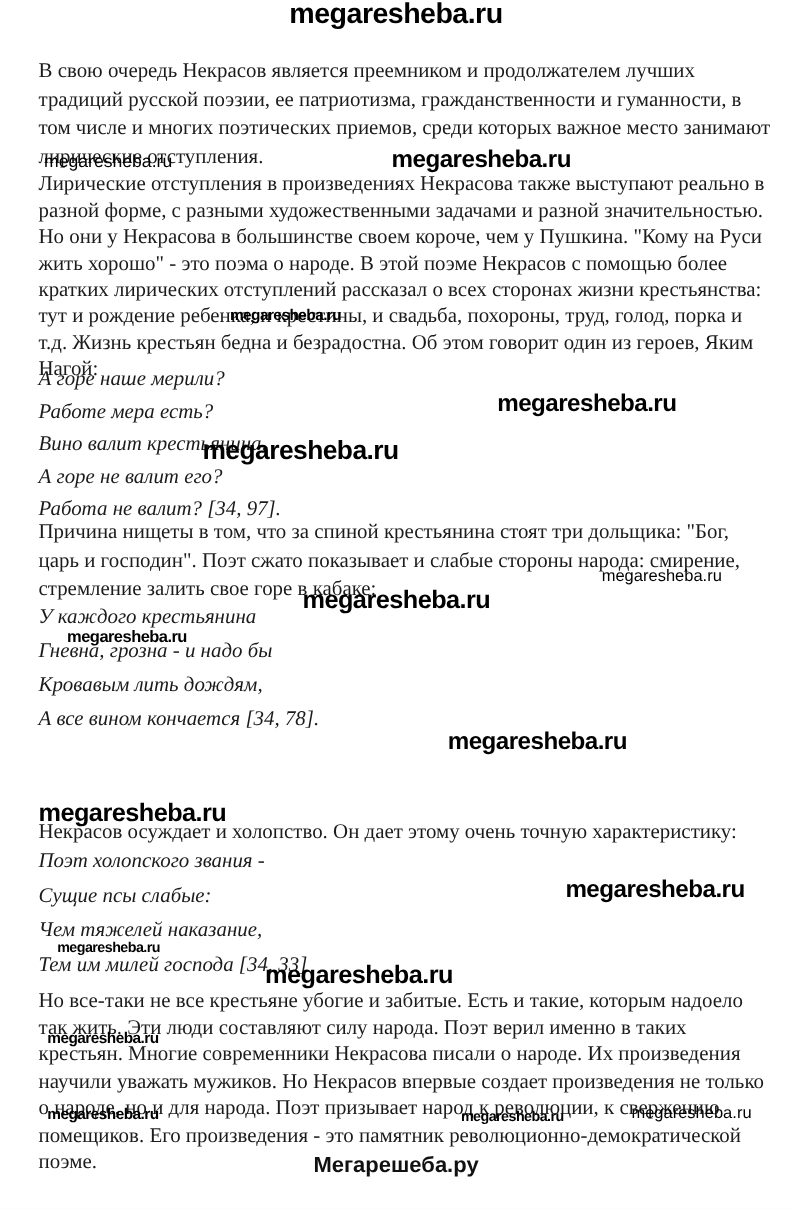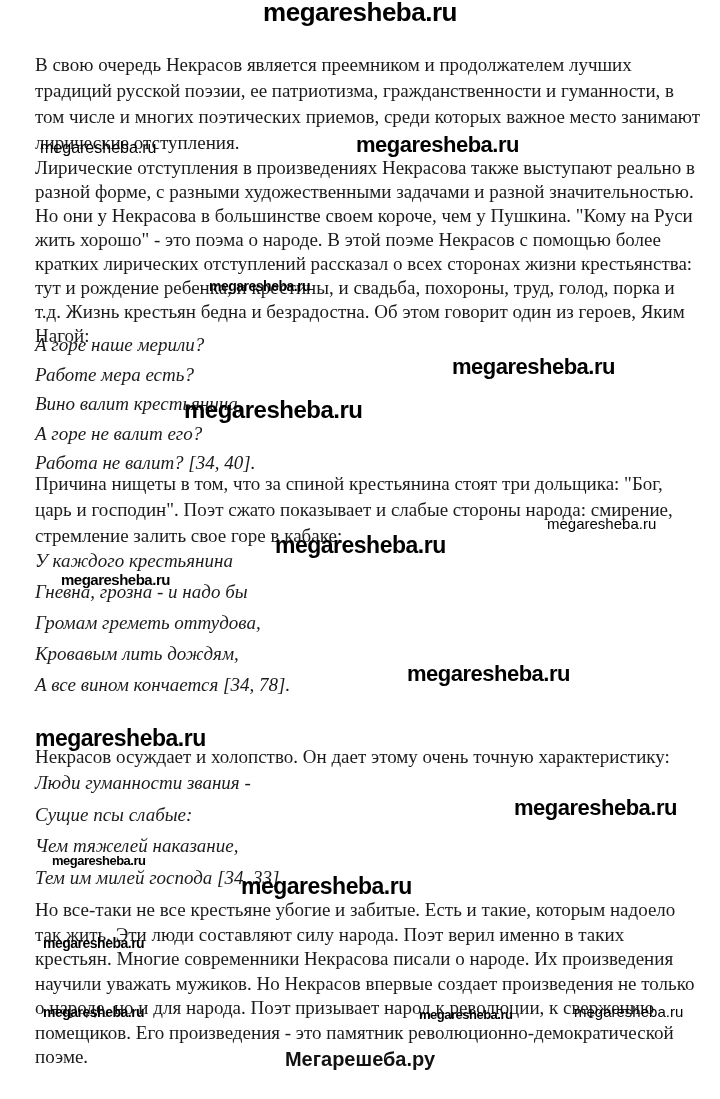--- a/index.html
+++ b/index.html
@@ -81,37 +81,36 @@
   <div class="wm wm-header">megaresheba.ru</div>
 
   <p class="para p1">В свою очередь Некрасов является преемником и продолжателем лучших традиций русской поэзии, ее патриотизма, гражданственности и гуманности, в том числе и многих поэтических приемов, среди которых важное место занимают лирические отступления.</p>
   <p class="para p2">Лирические отступления в произведениях Некрасова также выступают реально в разной форме, с разными художественными задачами и разной значительностью. Но они у Некрасова в большинстве своем короче, чем у Пушкина. "Кому на Руси жить хорошо" - это поэма о народе. В этой поэме Некрасов с помощью более кратких лирических отступлений рассказал о всех сторонах жизни крестьянства: тут и рождение ребенка, и крестины, и свадьба, похороны, труд, голод, порка и т.д. Жизнь крестьян бедна и безрадостна. Об этом говорит один из героев, Яким Нагой:</p>
 
   <div class="verse v1">
     <div class="verse-line">А горе наше мерили?</div>
     <div class="verse-line">Работе мера есть?</div>
     <div class="verse-line">Вино валит крестьянина,</div>
     <div class="verse-line">А горе не валит его?</div>
-    <div class="verse-line">Работа не валит? [34, 40].</div>
+    <div class="verse-line">Работа не валит? [34, 97].</div>
   </div>
 
   <p class="para p3">Причина нищеты в том, что за спиной крестьянина стоят три дольщика: "Бог, царь и господин". Поэт сжато показывает и слабые стороны народа: смирение, стремление залить свое горе в кабаке:</p>
 
   <div class="verse v2">
     <div class="verse-line">У каждого крестьянина</div>
     <div class="verse-line">Гневна, грозна - и надо бы</div>
-    <div class="verse-line">Громам греметь оттудова,</div>
     <div class="verse-line">Кровавым лить дождям,</div>
     <div class="verse-line">А все вином кончается [34, 78].</div>
   </div>
 
   <p class="para p4">Некрасов осуждает и холопство. Он дает этому очень точную характеристику:</p>
 
   <div class="verse v3">
-    <div class="verse-line">Люди гуманности звания -</div>
+    <div class="verse-line">Поэт холопского звания -</div>
     <div class="verse-line">Сущие псы слабые:</div>
     <div class="verse-line">Чем тяжелей наказание,</div>
     <div class="verse-line">Тем им милей господа [34, 33]</div>
   </div>
 
   <p class="para p5">Но все-таки не все крестьяне убогие и забитые. Есть и такие, которым надоело так жить. Эти люди составляют силу народа. Поэт верил именно в таких крестьян. Многие современники Некрасова писали о народе. Их произведения научили уважать мужиков. Но Некрасов впервые создает произведения не только о народе, но и для народа. Поэт призывает народ к революции, к свержению помещиков. Его произведения - это памятник революционно-демократической поэме.</p>
 
   <span class="wm wm-reg wmA">megaresheba.ru</span>
   <span class="wm wm-bold wmB">megaresheba.ru</span>
   <span class="wm wm-bold wmC">megaresheba.ru</span>

